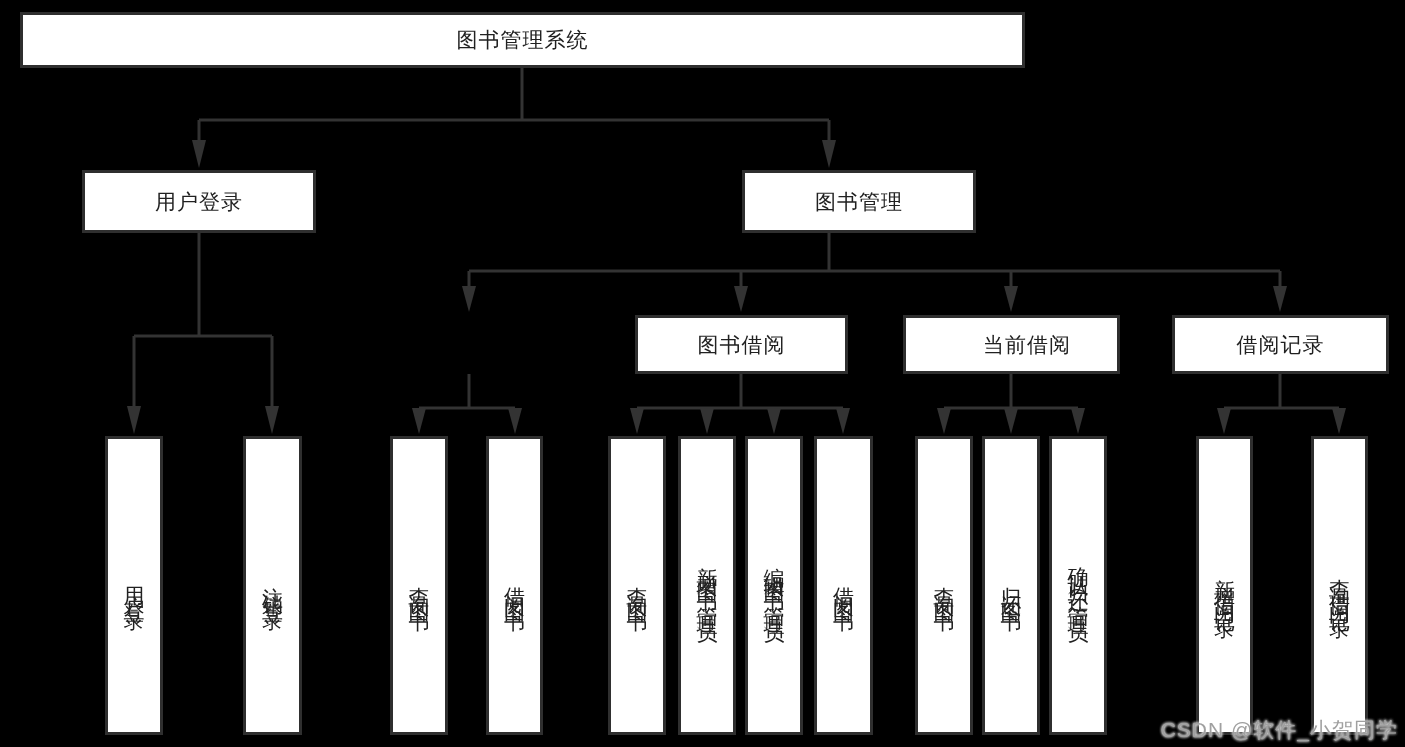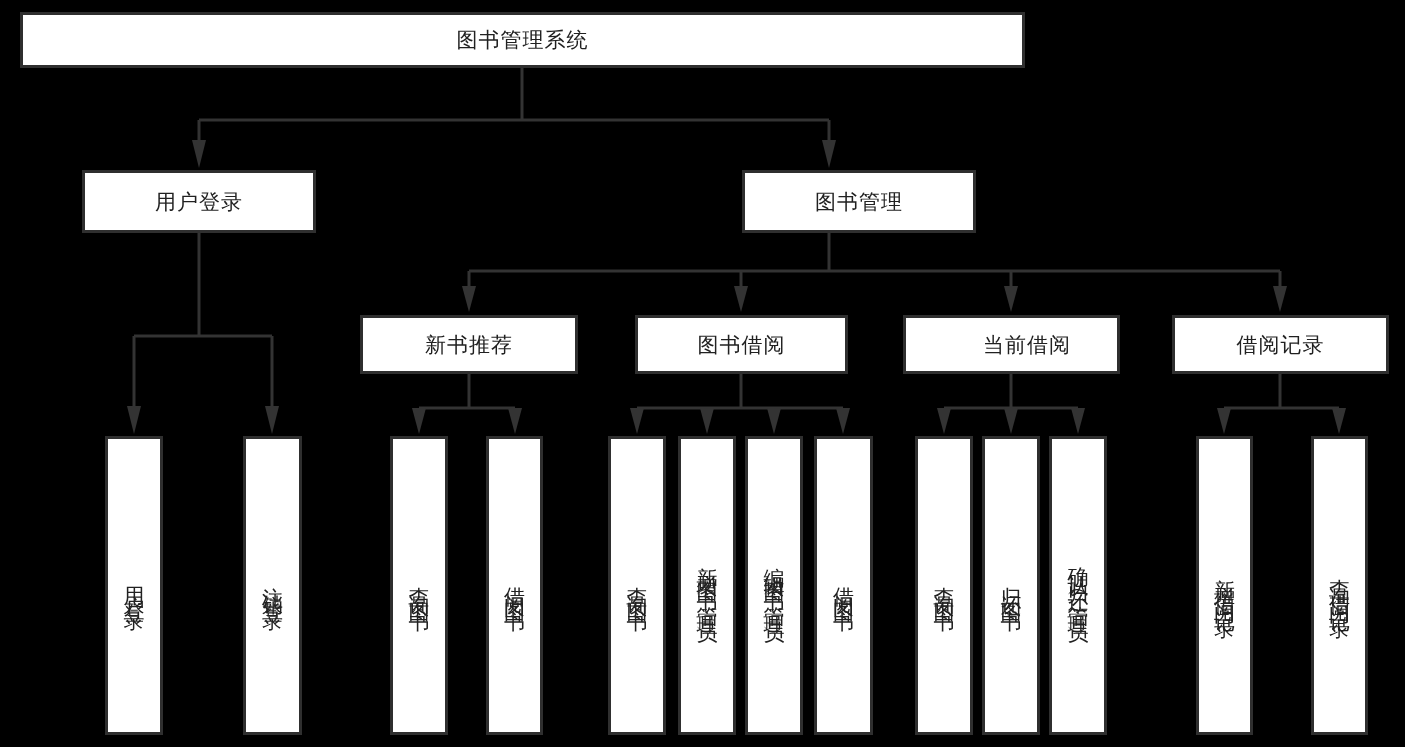--- a/index.html
+++ b/index.html
@@ -108,21 +108,20 @@
     <path d="M1280 374 V408 M1224 408 H1339"></path>
     <polygon points="1217,408 1231,408 1224,434"></polygon>
     <polygon points="1332,408 1346,408 1339,434"></polygon>
   </svg>
 
   <div class="box" style="left:20px; top:12px; width:1005px; height:56px;">图书管理系统</div>
 
   <div class="box" style="left:82px; top:170px; width:234px; height:63px;">用户登录</div>
   <div class="box" style="left:712px; top:170px; width:234px; height:63px;margin-left:30px;">图书管理</div>
 
-  <div class="box" style="left:360px; top:315px; width:218px; height:59px;">新书推荐</div>
   <div class="box" style="left:635px; top:315px; width:213px; height:59px;text-align:right;">图书借阅</div>
   <div class="box" style="left:903px; top:315px; width:217px; height:59px;padding-left:31px;">当前借阅</div>
   <div class="box" style="left:1172px; top:315px; width:217px; height:59px;">借阅记录</div>
 
   <div class="box vbox" style="left:105px; top:436px; width:58px; height:299px;">
     <span class="vtext">用户登录</span>
   </div>
   <div class="box vbox" style="left:243px; top:436px; width:59px; height:299px;">
     <span class="vtext">注销登录</span>
   </div>
@@ -157,14 +156,15 @@
     <span class="vtext">确认归还（管理员）</span>
   </div>
 
   <div class="box vbox" style="left:1196px; top:436px; width:57px; height:299px;">
     <span class="vtext">新增借阅记录</span>
   </div>
   <div class="box vbox" style="left:1311px; top:436px; width:57px; height:299px;">
     <span class="vtext">查询借阅记录</span>
   </div>
 
+  <div class="watermark">CSDN @软件_小贺同学</div>
 
 </div>
 
 </body></html>

